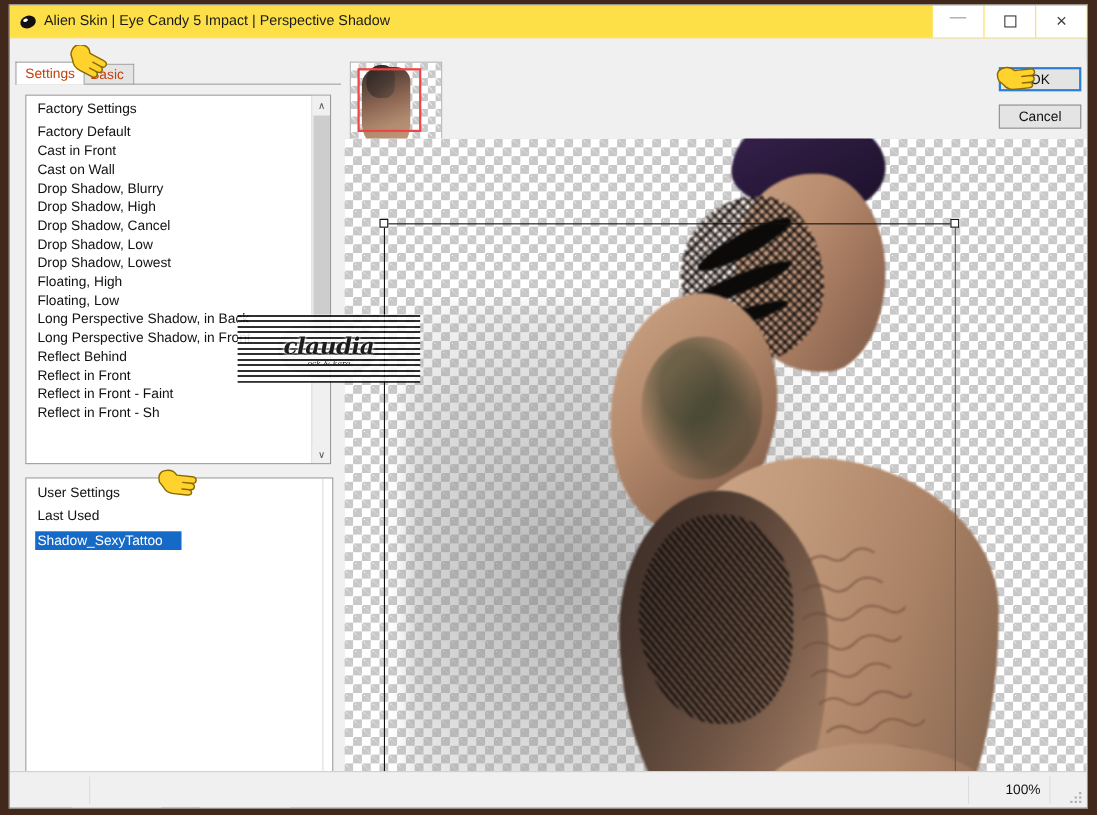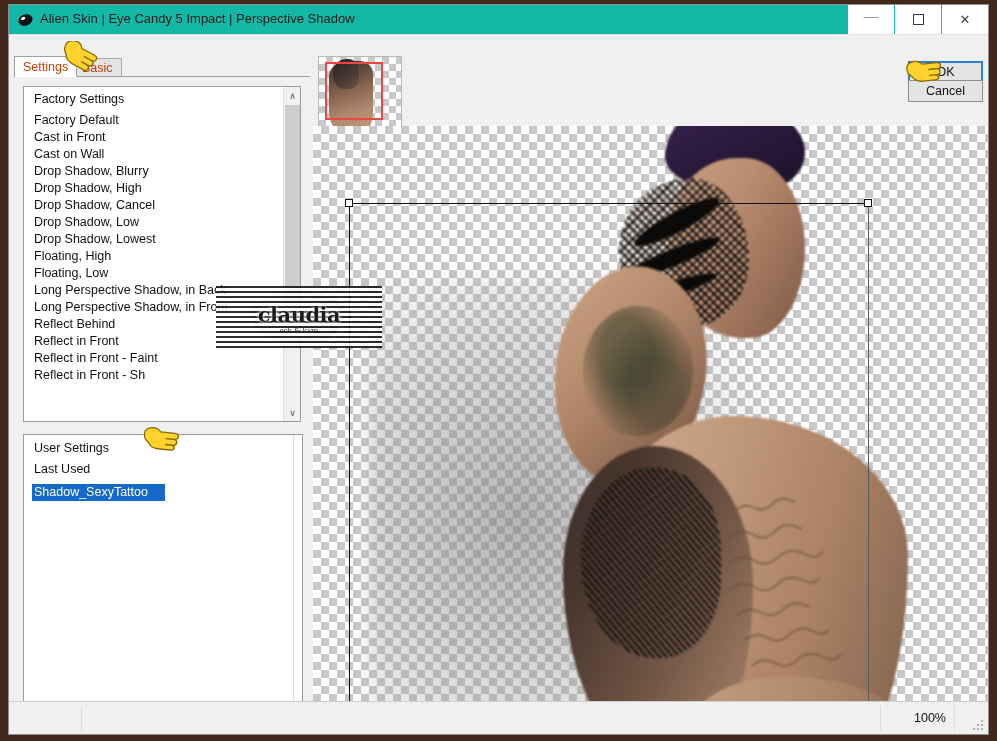--- a/index.html
+++ b/index.html
@@ -22,21 +22,21 @@
     position: absolute;
     left: 8px; top: 4px; right: 8px; bottom: 6px;
     background: #f0f0f0;
     border: 1px solid #8e8e8e;
     overflow: hidden;
   }
 
   
   #titlebar {
     position: absolute; left: 0; top: 0; right: 0; height: 30px;
-    background: #14b8a6;
+    background: #fde047;
     border-bottom: 1px solid #e2e2e2;
   }
   #app-icon {
     position: absolute; left: 8px; top: 7px;
     width: 17px; height: 17px;
   }
   #title-text {
     position: absolute; left: 31px; top: 6px;
     font-size: 13px; color: #1b1b1b;
     white-space: nowrap;
@@ -253,21 +253,21 @@
   
   #ok-btn {
     position: absolute; right: 5px; top: 5px;
     width: 75px; height: 22px;
     background: #e4e4e4;
     border: 2px solid #2a7fd4;
     font-size: 12.5px; color:#111;
     display:flex; align-items:center; justify-content:center;
   }
   #cancel-btn {
-    position: absolute; right: 5px; top: 24px;
+    position: absolute; right: 5px; top: 39px;
     width: 75px; height: 22px;
     background: #e4e4e4;
     border: 1px solid #8d8d8d;
     font-size: 12.5px; color:#111;
     display:flex; align-items:center; justify-content:center;
   }
 
   
   #canvas {
     position: absolute; left: 0px; top: 70px; right: 0; bottom: 0;
@@ -302,20 +302,21 @@
   }
   #h-tl { left: 32px; top: 73px; }
   #h-tr { left: 551px; top: 73px; }
 
   
   #watermark {
     position: absolute; left: 207px; top: 281px;
     width: 166px; height: 62px;
     z-index: 40;
     opacity: .92;
+    font-style: italic;
   }
   #wm-stripes {
     position:absolute; left:0; top:0; right:0; bottom:0;
     background: repeating-linear-gradient(to bottom, #111 0 2px, #ffffff 2px 5px);
     opacity:.95;
   }
   #wm-globe {
     position:absolute; left: 36px; top: 4px; width: 92px; height: 54px;
     border-radius: 50%;
     background: radial-gradient(circle at 40% 35%, #bdbdbd 0%, #8f8f8f 40%, #5a5a5a 75%, #2c2c2c 100%);

